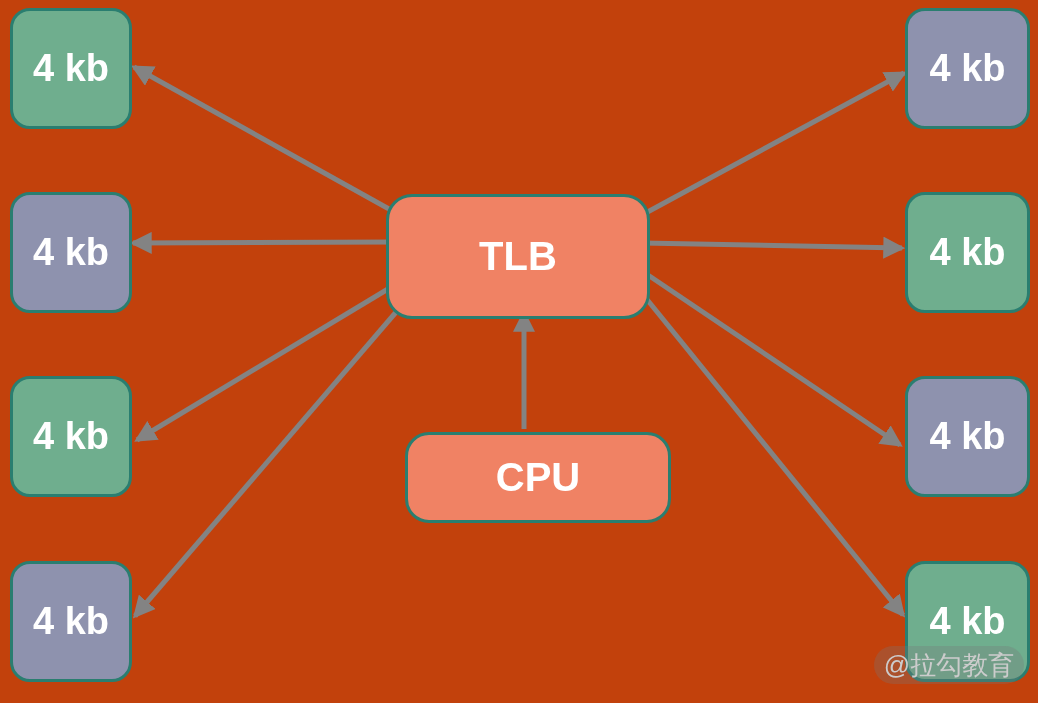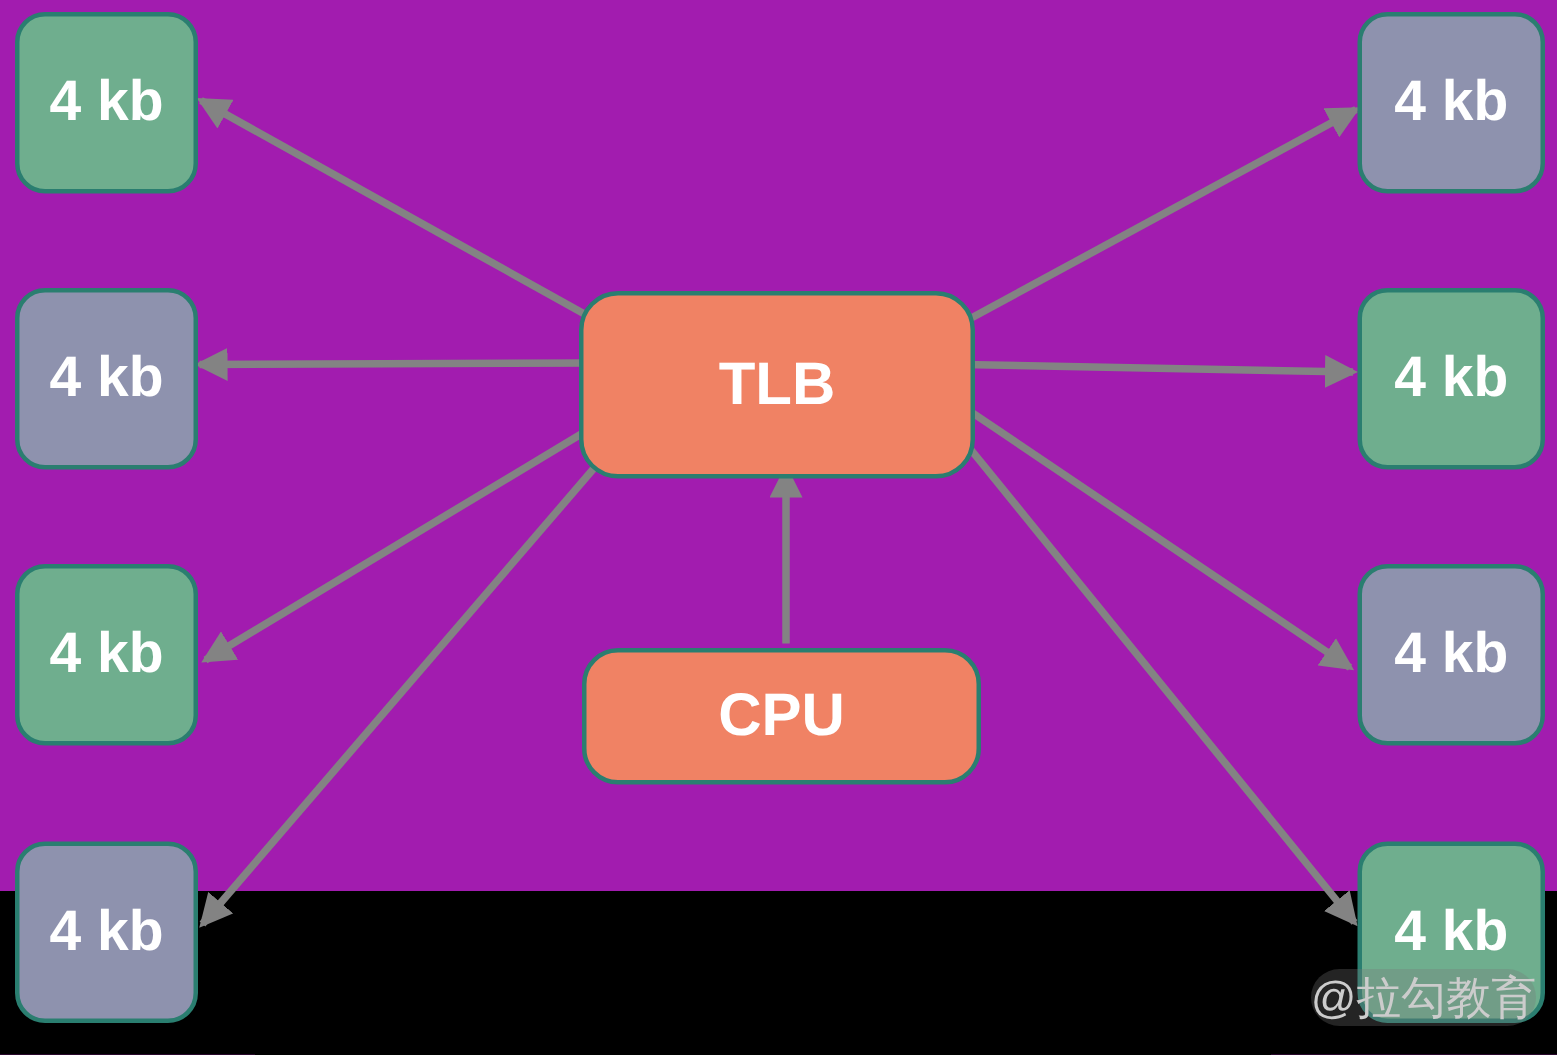--- a/index.html
+++ b/index.html
@@ -7,22 +7,22 @@
     padding: 0;
     background: #000000;
     width: 1038px;
     height: 703px;
     overflow: hidden;
     font-family: "Liberation Sans", "DejaVu Sans", sans-serif;
   }
   .stage {
     position: relative;
     width: 1038px;
-    height: 594px;
-    background: #a21caf;
+    height: 703px;
+    background: #c2410c;
   }
   svg.arrow-layer {
     position: absolute;
     left: 0;
     top: 0;
     z-index: 1;
   }
   .node {
     position: absolute;
     z-index: 2;
@@ -51,41 +51,41 @@
   [data-color="orange"] { background: #f08264; }
   .tlb {
     left: 386px;
     top: 194px;
     width: 264px;
     height: 125px;
     border-radius: 26px;
     font-size: 40px;
   }
   .cpu {
-    left: 388px;
+    left: 405px;
     top: 432px;
     width: 266px;
     height: 91px;
     border-radius: 24px;
     font-size: 40px;
   }
   .watermark {
     position: absolute;
     z-index: 3;
     left: 874px;
     top: 646px;
     width: 150px;
     height: 38px;
     background: rgba(120, 120, 120, 0.30);
     border-radius: 19px;
     display: flex;
     align-items: center;
     justify-content: center;
     color: #cccccc;
-    font-size: 30px;
+    font-size: 26px;
     font-weight: 400;
     white-space: nowrap;
   }
 </style>
 </head>
 <body>
 
 <div class="stage">
 
   <svg class="arrow-layer" width="1038" height="703" viewBox="0 0 1038 703">

